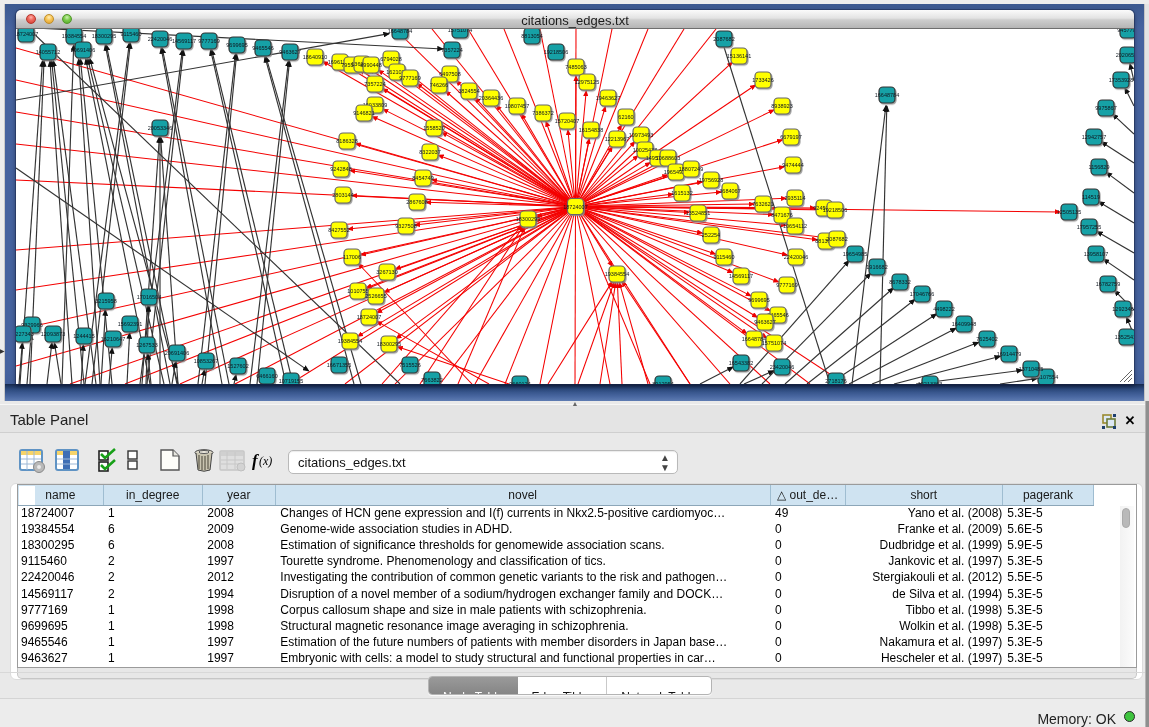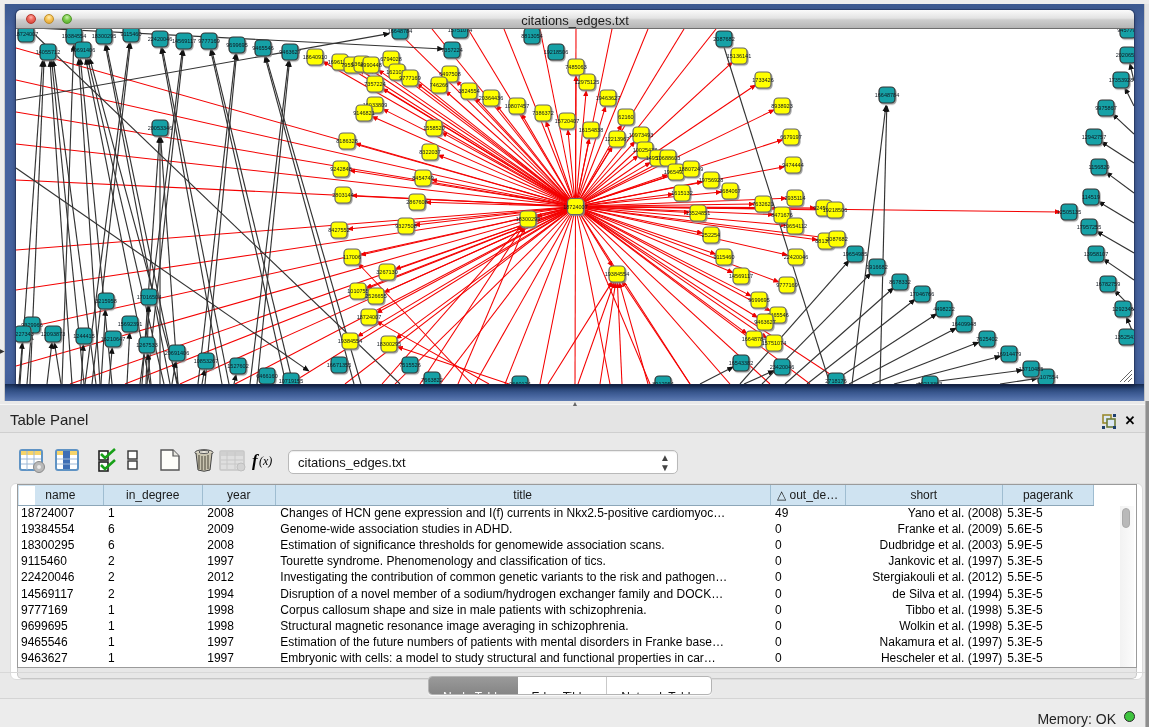--- a/index.html
+++ b/index.html
@@ -655,21 +655,21 @@
         </div>
     </div>
     <div id="tblwrap"></div>
     <div id="tbl">
       <table>
         <tbody>
             <tr>
               <th class="c1">name</th>
               <th class="c2">in_degree</th>
               <th class="c3">year</th>
-              <th class="c4">title</th>
+              <th class="c4">novel</th>
               <th class="c5">△ out_de…</th>
               <th class="c6">short</th>
               <th class="c7">pagerank</th>
             </tr>
         <tr>
               <td class="c1">18724007</td>
               <td class="c2">1</td>
               <td class="c3">2008</td>
               <td class="c4">Changes of HCN gene expression and I(f) currents in Nkx2.5-positive cardiomyoc…</td>
               <td class="c5">49</td>
@@ -684,21 +684,21 @@
               <td class="c5">0</td>
               <td class="c6">Franke et al. (2009)</td>
               <td class="c7">5.6E-5</td>
             </tr>
             <tr>
               <td class="c1">18300295</td>
               <td class="c2">6</td>
               <td class="c3">2008</td>
               <td class="c4">Estimation of significance thresholds for genomewide association scans.</td>
               <td class="c5">0</td>
-              <td class="c6">Dudbridge et al. (2003)</td>
+              <td class="c6">Dudbridge et al. (1999)</td>
               <td class="c7">5.9E-5</td>
             </tr>
             <tr>
               <td class="c1">9115460</td>
               <td class="c2">2</td>
               <td class="c3">1997</td>
               <td class="c4">Tourette syndrome. Phenomenology and classification of tics.</td>
               <td class="c5">0</td>
               <td class="c6">Jankovic et al. (1997)</td>
               <td class="c7">5.3E-5</td>
@@ -736,21 +736,21 @@
               <td class="c3">1998</td>
               <td class="c4">Structural magnetic resonance image averaging in schizophrenia.</td>
               <td class="c5">0</td>
               <td class="c6">Wolkin et al. (1998)</td>
               <td class="c7">5.3E-5</td>
             </tr>
             <tr>
               <td class="c1">9465546</td>
               <td class="c2">1</td>
               <td class="c3">1997</td>
-              <td class="c4">Estimation of the future numbers of patients with mental disorders in Franke base…</td>
+              <td class="c4">Estimation of the future numbers of patients with member disorders in Japan base…</td>
               <td class="c5">0</td>
               <td class="c6">Nakamura et al. (1997)</td>
               <td class="c7">5.3E-5</td>
             </tr>
             <tr>
               <td class="c1">9463627</td>
               <td class="c2">1</td>
               <td class="c3">1997</td>
               <td class="c4">Embryonic with cells: a model to study structural and functional properties in car…</td>
               <td class="c5">0</td>

